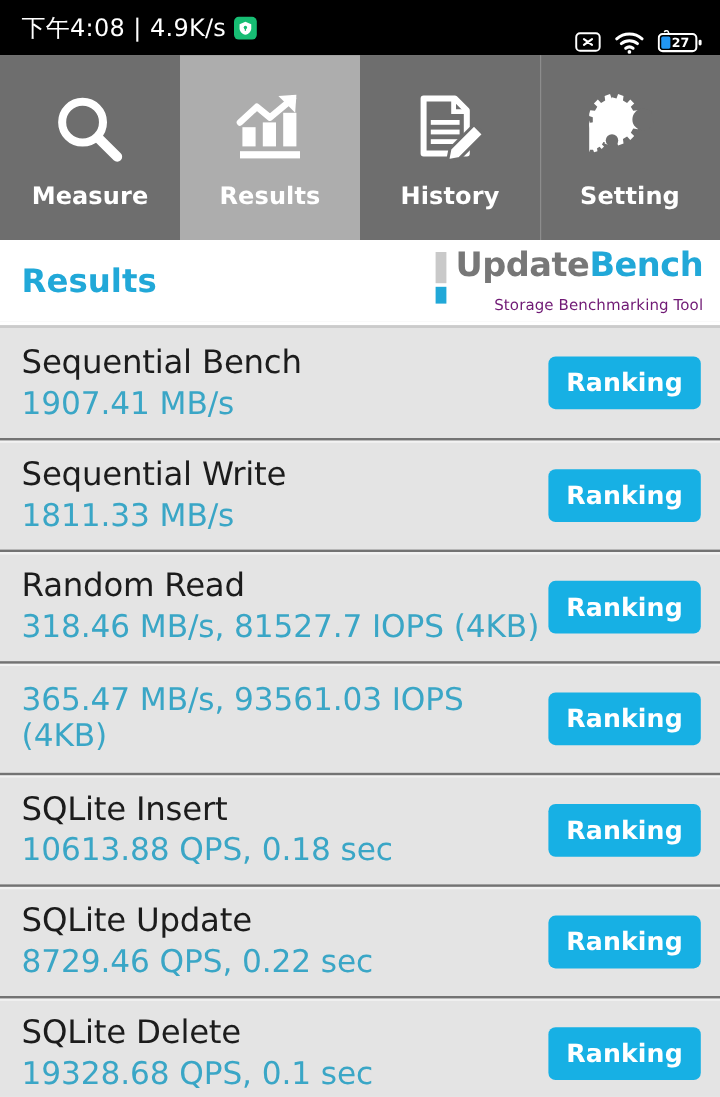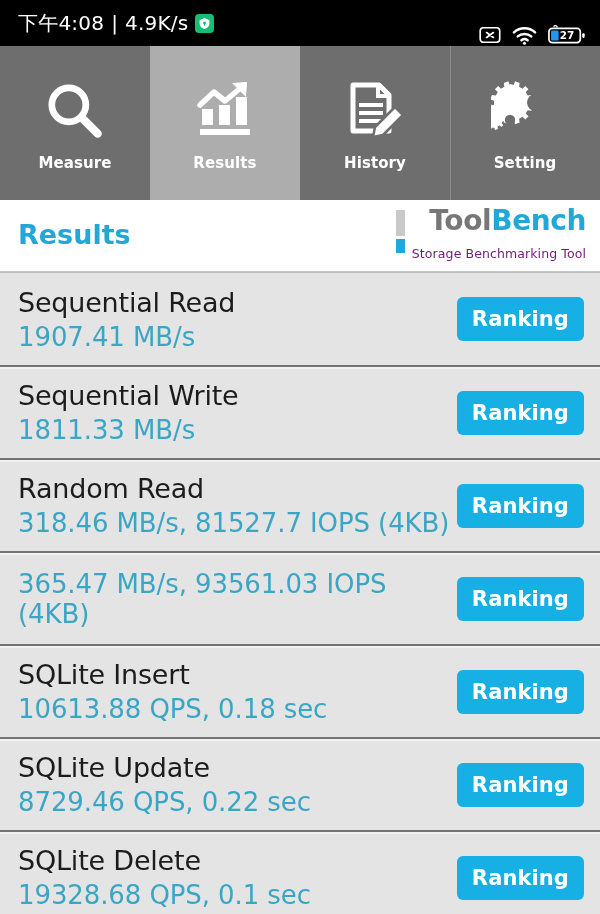--- a/index.html
+++ b/index.html
@@ -33,21 +33,21 @@
     align-items:center; justify-content:center; gap:7px;
     background:#6e6e6e; position:relative; cursor:pointer;
   }
   .tab + .tab::before {
     content:""; position:absolute; left:0; top:0; bottom:0; width:1px;
     background:rgba(255,255,255,.22);
   }
   .tab.active { background:#adadad; }
   .tab.active::before, .tab.active + .tab::before { background:transparent; }
   .tab-icon { height:72px; display:flex; align-items:center; justify-content:center; }
-  .tab-label { color:#fff; font-size:15px; font-weight:700; letter-spacing:.1px; }
+  .tab-label { color:#fff; font-size:20px; font-weight:700; letter-spacing:.1px; }
 
   
   .header {
     height:68px; background:#fff; display:flex; align-items:center;
     justify-content:space-between; padding:0 14px 0 18px;
   }
   .page-title { color:#21a8d8; font-size:27px; font-weight:700; }
   .logo { display:flex; align-items:flex-start; gap:7px; }
   .logo-bars { display:flex; flex-direction:column; gap:3px; padding-top:3px; }
   .logo-bar-top { width:9px; height:26px; background:#c9c9c9; }
@@ -185,32 +185,32 @@
 
   <div class="header">
     <span class="page-title">Results</span>
     <div class="logo">
       <div class="logo-bars">
         <div class="logo-bar-top"></div>
         <div class="logo-bar-bot"></div>
       </div>
       <div class="logo-text">
         <div>
-          <span class="logo-word logo-andro">Tool</span><span class="logo-word logo-bench">Bench</span>
+          <span class="logo-word logo-andro">Update</span><span class="logo-word logo-bench">Bench</span>
         </div>
         <div class="logo-tag">Storage Benchmarking Tool</div>
       </div>
     </div>
   </div>
   <div class="header-rule"></div>
 
   <div class="list" id="results-list">
       <div class="row">
         <div class="row-text">
-          <span class="row-label">Sequential Read</span>
+          <span class="row-label">Sequential Bench</span>
           <span class="row-value">1907.41 MB/s</span>
         </div>
         <button class="rank-btn">Ranking</button>
       </div>
       <div class="row">
         <div class="row-text">
           <span class="row-label">Sequential Write</span>
           <span class="row-value">1811.33 MB/s</span>
         </div>
         <button class="rank-btn">Ranking</button>

